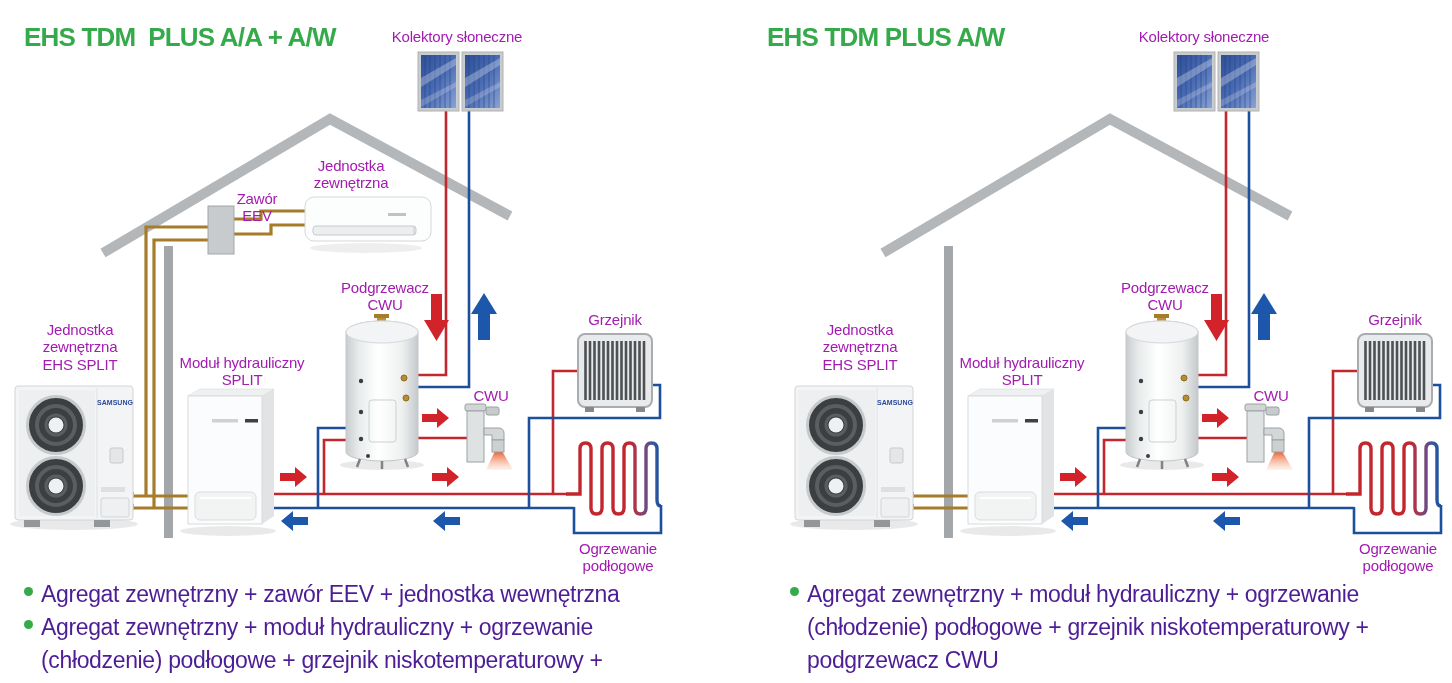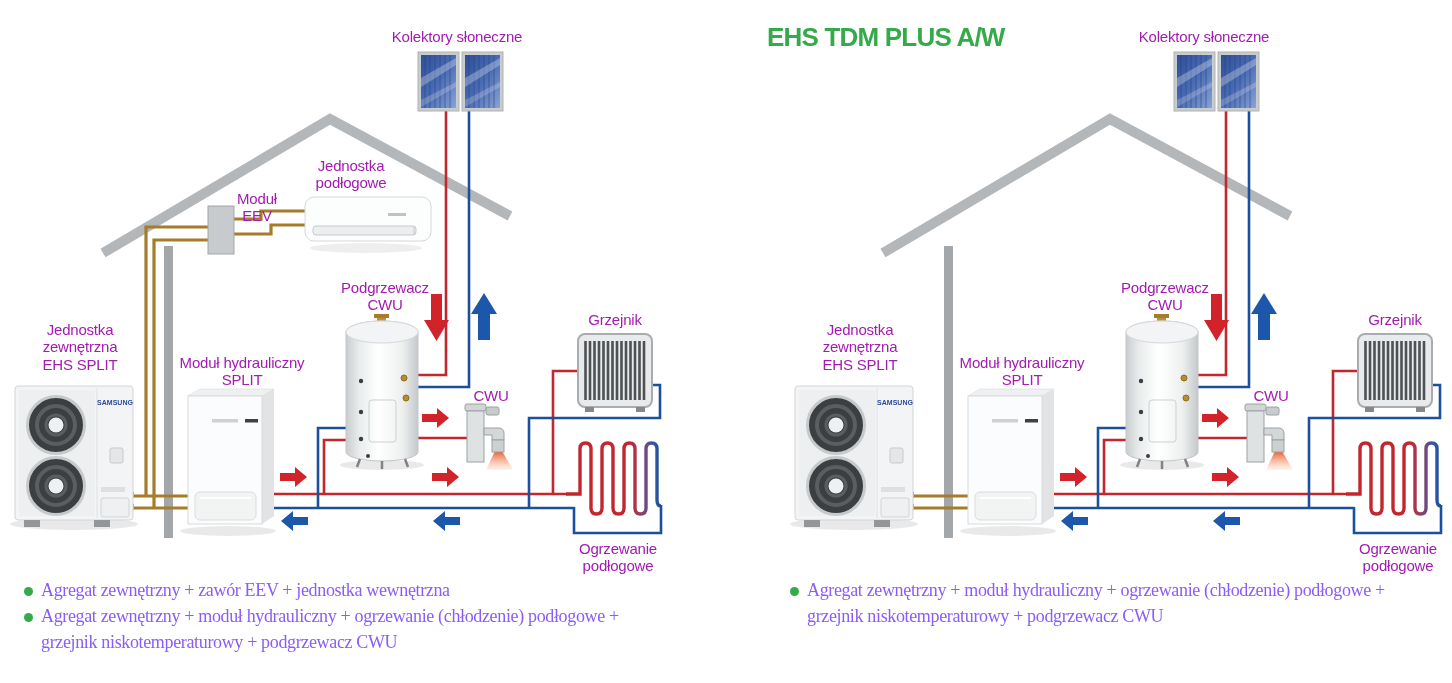--- a/index.html
+++ b/index.html
@@ -8,21 +8,21 @@
   #d0{left:0;} #d1{left:726px;}
   svg.scene{position:absolute;left:0;top:0;}
   .title{position:absolute;top:22px;color:#35aa4a;font-size:26px;font-weight:bold;letter-spacing:-0.8px;white-space:pre;}
   #d0 .title{left:24px;} #d1 .title{left:41px;}
   .lbl{position:absolute;transform:translateX(-50%);text-align:center;color:#a21caf;font-size:15px;line-height:1.16;letter-spacing:-0.2px;}
   .nowrap{white-space:nowrap;}
   .bullets{position:absolute;top:578px;width:655px;}
   #d0 .bullets{left:24px;} #d1 .bullets{left:64px;}
   .bullet{display:flex;align-items:flex-start;}
   .dot{flex:0 0 auto;width:9px;height:9px;border-radius:50%;background:#35aa4a;margin:9px 8px 0 0;}
-  .btext{font-size:18px;line-height:1.44;color:#8b5cf6;letter-spacing:-0.35px;max-width:630px;font-family:Liberation Serif, serif;}
+  .btext{font-size:23px;line-height:1.44;color:#4c1d95;letter-spacing:-0.35px;max-width:630px;}
 </style>
 </head>
 <body>
 
 <svg width="0" height="0" style="position:absolute" aria-hidden="true">
   <defs>
     <linearGradient id="panelGrad" x1="0" y1="0" x2="1" y2="1">
       <stop offset="0" stop-color="#2d4f97"></stop>
         <stop offset="0.5" stop-color="#4a6cb4"></stop>
         <stop offset="1" stop-color="#8aa3d4"></stop>
@@ -175,28 +175,29 @@
         <rect x="305" y="197" width="126" height="44" rx="9" fill="#fcfdfd" stroke="#d5d7d9"></rect>
         <rect x="313" y="226" width="103" height="9" rx="3" fill="#eceeef" stroke="#c6c9ca"></rect>
         <rect x="388" y="213" width="18" height="3" fill="#c0c3c5"></rect>
         <line x1="414" y1="226" x2="414" y2="235" stroke="#c6c9ca"></line>
       </g>
     </g>
   </defs>
 </svg>
 
 <div class="diagram" id="d0">
+  <div class="title">EHS TDM  PLUS A/A + A/W</div>
   <svg class="scene" width="726" height="575" viewBox="0 0 726 575">
     <use href="#g-common"></use>
     <use href="#g-solar"></use>
     <use href="#g-eev"></use>
   </svg>
   <div class="lbl nowrap" style="left:457px;top:28px">Kolektory słoneczne</div>
-  <div class="lbl" style="left:257px;top:190px;width:60px">Moduł EEV</div>
-  <div class="lbl" style="left:351px;top:157px;width:90px">Jednostka podłogowe</div>
+  <div class="lbl" style="left:257px;top:190px;width:60px">Zawór EEV</div>
+  <div class="lbl" style="left:351px;top:157px;width:90px">Jednostka zewnętrzna</div>
   <div class="lbl" style="left:80px;top:321px;width:96px">Jednostka zewnętrzna EHS SPLIT</div>
   <div class="lbl" style="left:242px;top:354px;width:150px">Moduł hydrauliczny SPLIT</div>
   <div class="lbl" style="left:385px;top:279px;width:100px">Podgrzewacz CWU</div>
   <div class="lbl nowrap" style="left:491px;top:387px">CWU</div>
   <div class="lbl nowrap" style="left:615px;top:311px">Grzejnik</div>
   <div class="lbl" style="left:618px;top:540px;width:110px">Ogrzewanie podłogowe</div>
   <div class="bullets">
     <div class="bullet">
       <span class="dot"></span>
       <span class="btext">Agregat zewnętrzny + zawór EEV + jednostka wewnętrzna</span>

